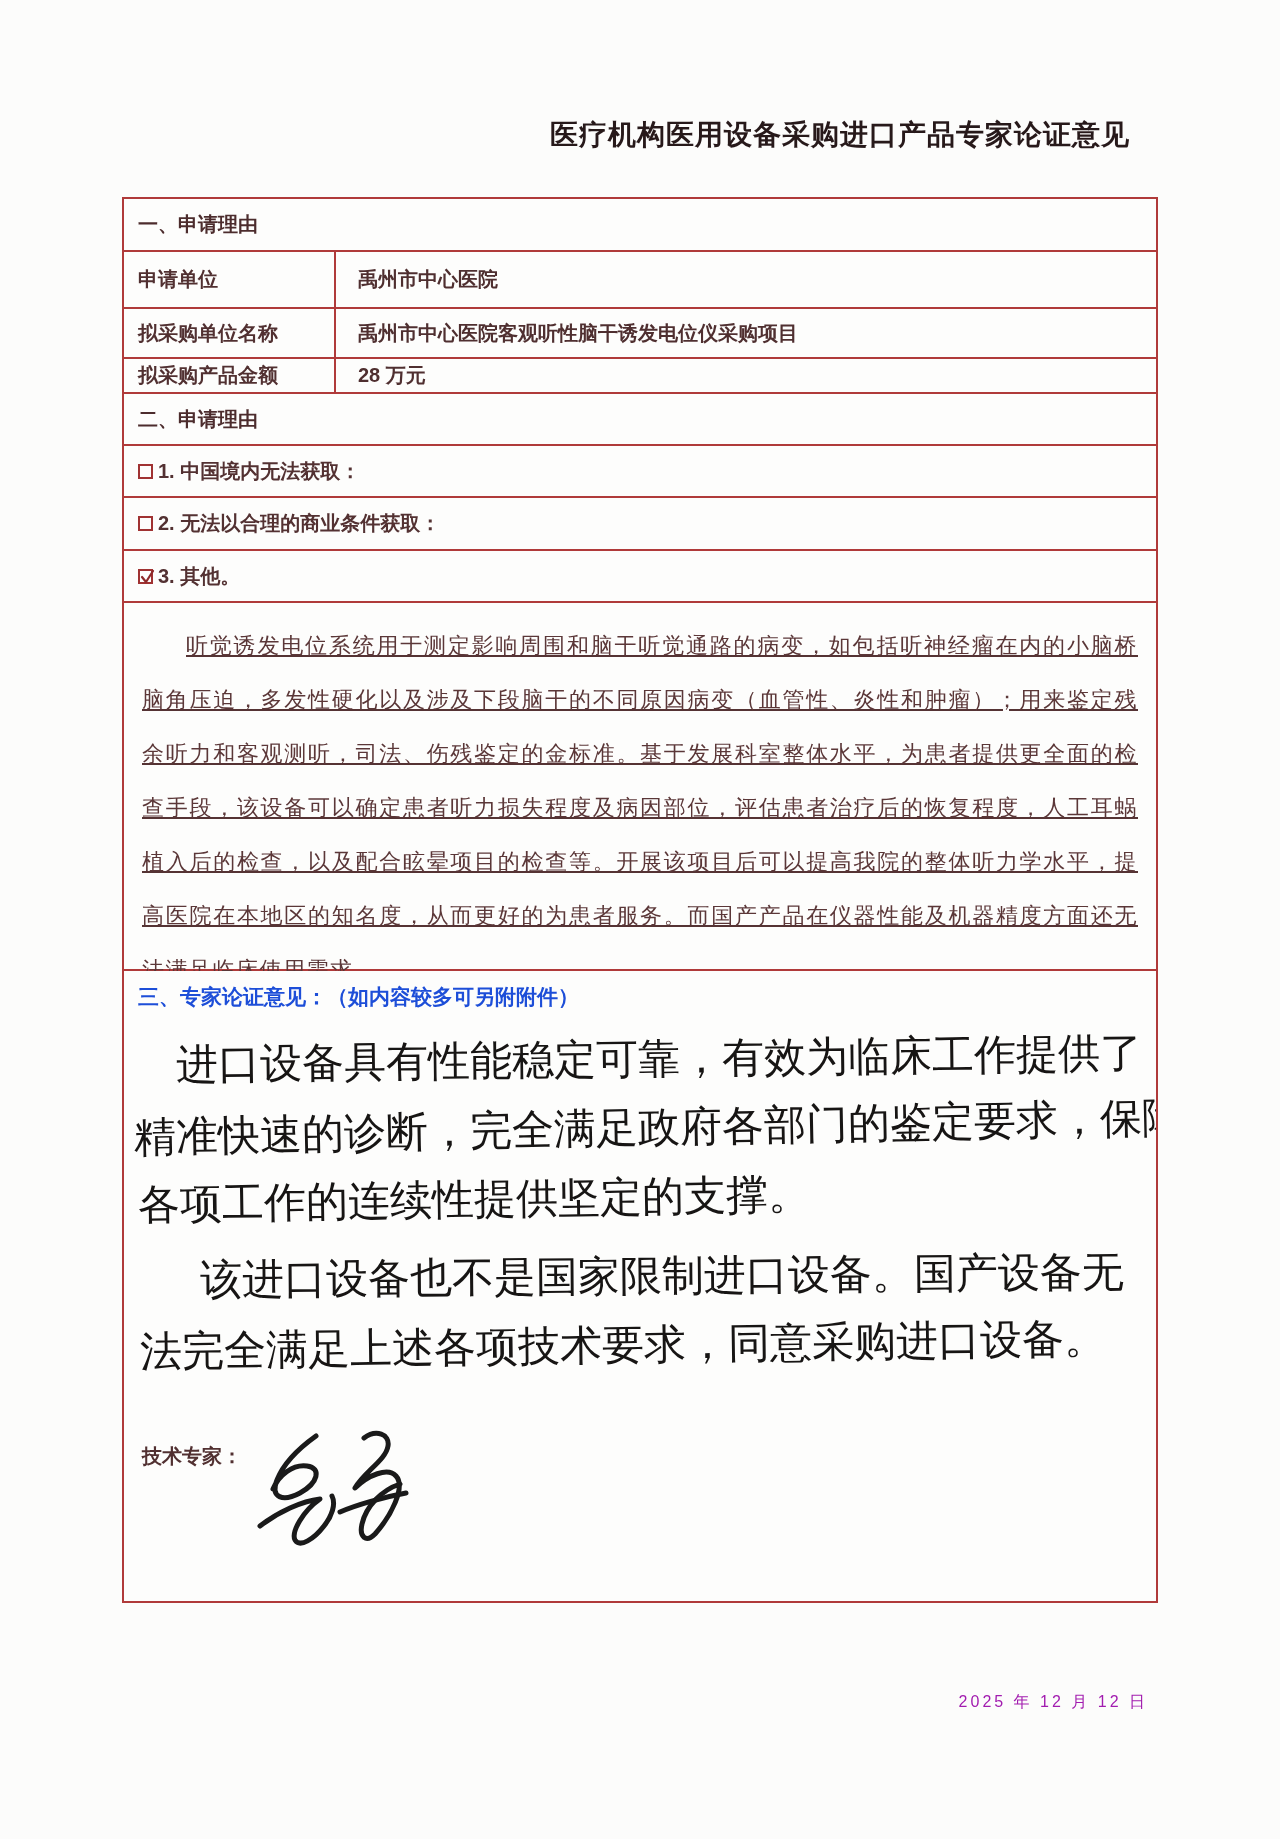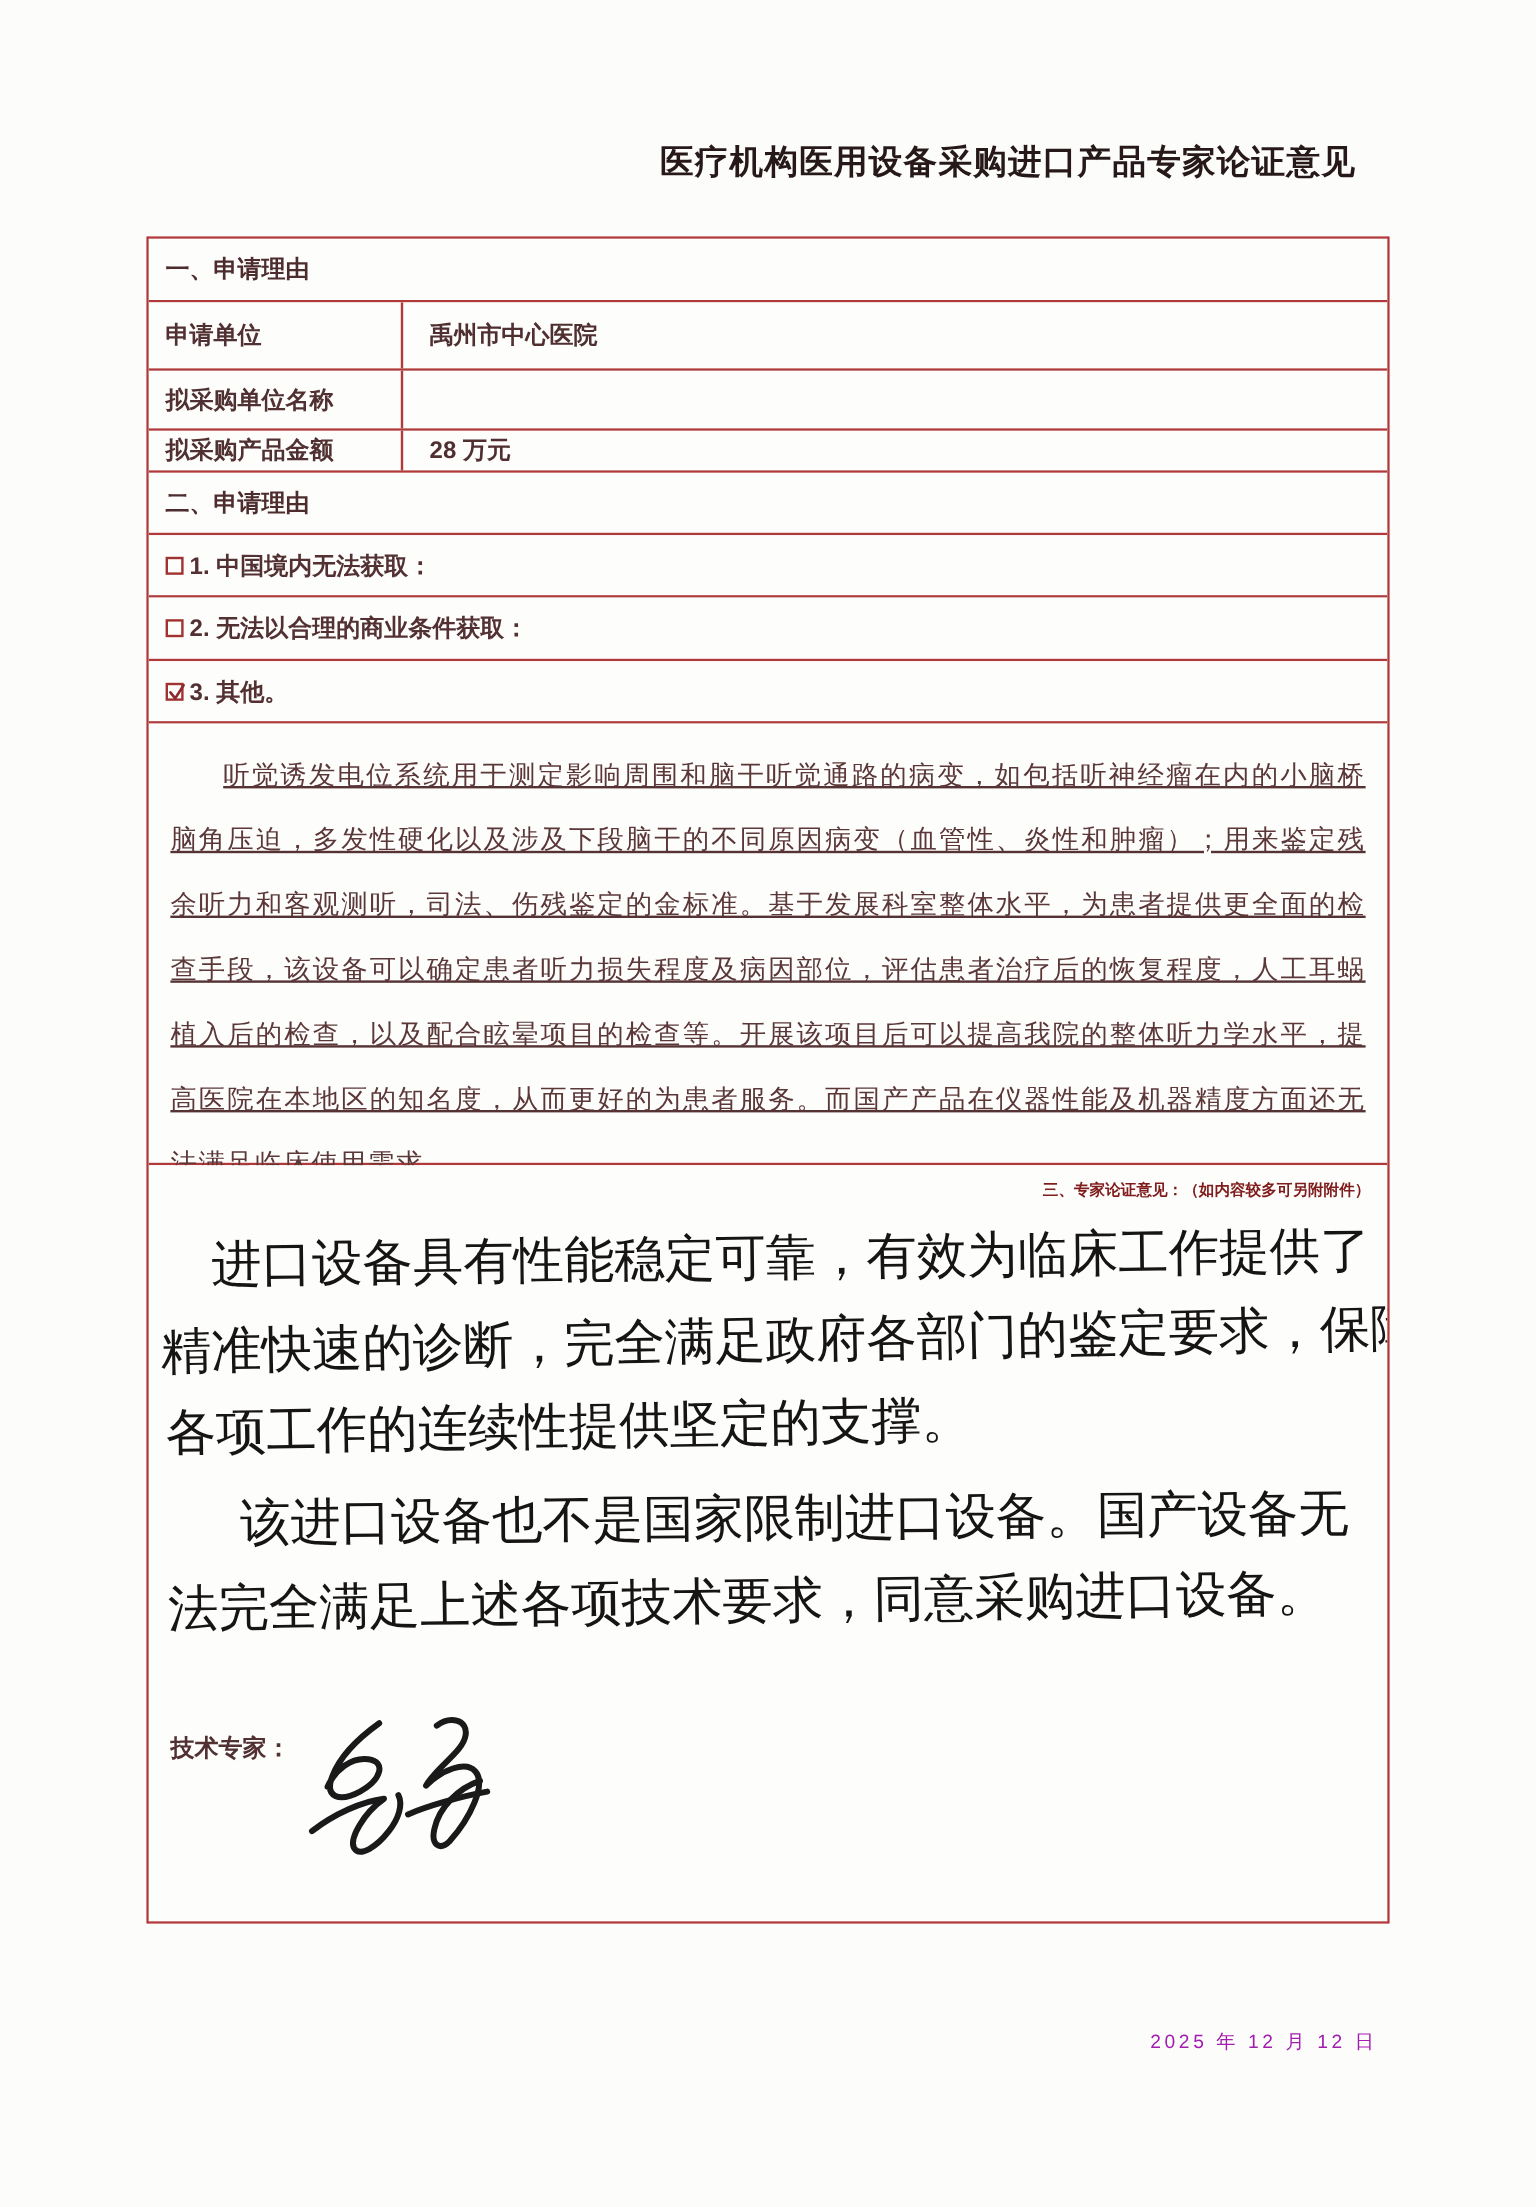--- a/index.html
+++ b/index.html
@@ -84,21 +84,21 @@
     color: #5b3738;
     font-weight: 500;
   }
   .opinion-cell {
     display: block;
     position: relative;
     height: 630px;
     padding: 12px 14px;
     overflow: hidden;
   }
-  .s3-header { font-weight: bold; font-size: 13px; color: #7f1d1d; text-align: right; }
+  .s3-header { font-weight: bold; font-size: 21px; color: #1d4ed8; }
   .hw-block { margin-top: 14px; }
   .hw-line {
     font-family: cursive;
     font-size: 42px;
     line-height: 69px;
     color: #171514;
     white-space: nowrap;
     font-weight: 500;
   }
   .hw-1 { margin-left: 38px; transform: rotate(-0.7deg); }
@@ -142,20 +142,21 @@
       <span>一、申请理由</span>
     </div>
 
     <div class="row" style="height:57px">
       <div class="label-cell">申请单位</div>
       <div class="value-cell">禹州市中心医院</div>
     </div>
 
     <div class="row" style="height:50px">
       <div class="label-cell">拟采购单位名称</div>
+      <div class="value-cell">禹州市中心医院客观听性脑干诱发电位仪采购项目</div>
     </div>
 
     <div class="row" style="height:35px">
       <div class="label-cell">拟采购产品金额</div>
       <div class="value-cell">28 万元</div>
     </div>
 
     <div class="row section-header-row" style="height:52px">
       <span>二、申请理由</span>
     </div>

